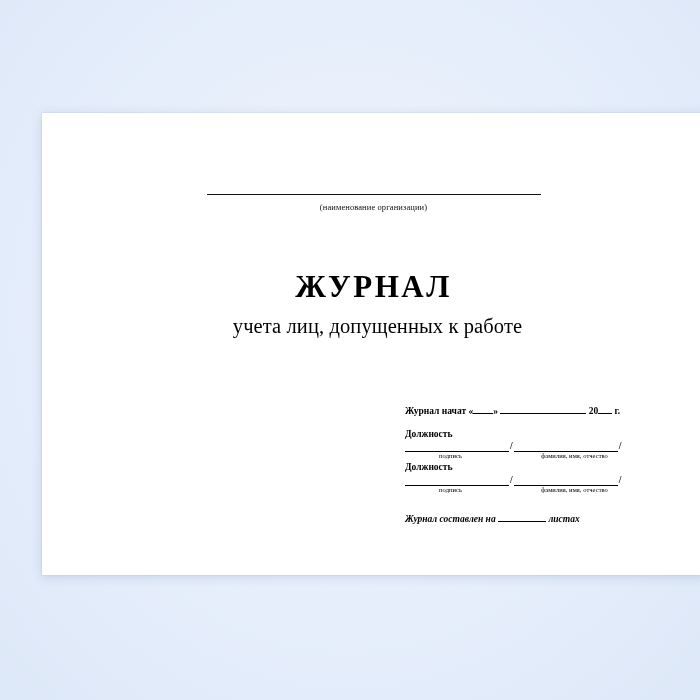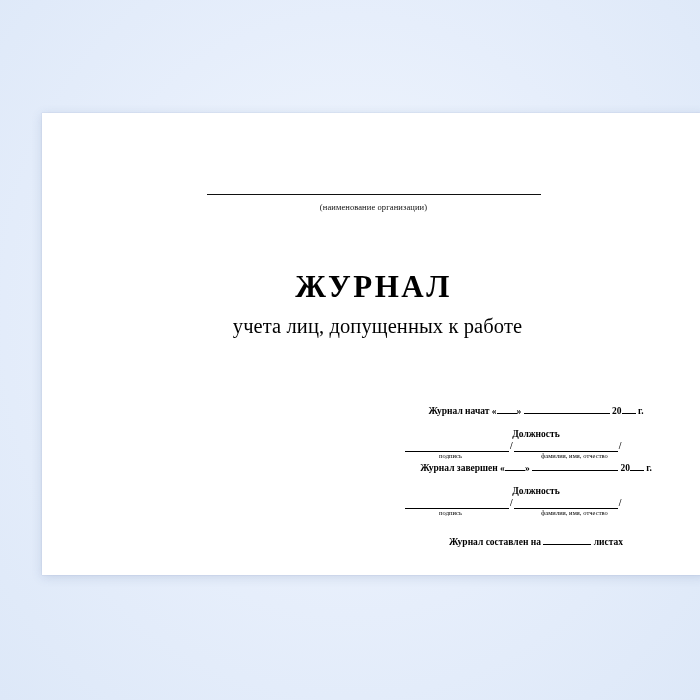--- a/index.html
+++ b/index.html
@@ -82,30 +82,29 @@
   .sign-block {
     position: absolute;
     right: 38px;
     top: 293px;
     width: 262px;
     color: #000;
     font-family: "Liberation Serif", serif;
     font-weight: bold;
     font-size: 9.5px;
     line-height: 1.0;
-    text-align: center;
   }
   .sign-row {
     white-space: nowrap;
     margin-bottom: 0;
   }
   .row-started { margin-bottom: 13px; }
   .row-post { margin-bottom: 1px; font-family: Liberation Serif, serif; }
   .row-finished { margin-bottom: 13px; }
-  .row-total { margin-top: 17px; }
+  .row-total { margin-top: 17px; font-style: italic; }
 
   .fill-line {
     display: inline-block;
     border-bottom: 1px solid #000;
     height: 0.75em;
     vertical-align: baseline;
   }
   .w-blank-sm { width: 20px; }
   .w-blank-md { width: 86px; }
   .w-blank-yr { width: 14px; }
@@ -178,23 +177,20 @@
         <span class="sig-seg sig-seg-a"></span>
         <span class="sig-slash">/</span>
         <span class="sig-seg sig-seg-b"></span>
         <span class="sig-slash">/</span>
       </div>
       <div class="sig-caption-row">
         <span class="cap-podpis">подпись</span>
         <span class="cap-fio">фамилия, имя, отчество</span>
       </div>
 
-      <div class="sign-row row-finished">
-        <span>Журнал завершен «</span><span class="fill-line w-blank-sm"></span><span>» </span><span class="fill-line w-blank-md"></span><span> 20</span><span class="fill-line w-blank-yr"></span><span> г.</span>
-      </div>
 
       <div class="sign-row row-post">Должность</div>
 
       <div class="sig-line-row">
         <span class="sig-seg sig-seg-a"></span>
         <span class="sig-slash">/</span>
         <span class="sig-seg sig-seg-b"></span>
         <span class="sig-slash">/</span>
       </div>
       <div class="sig-caption-row">

